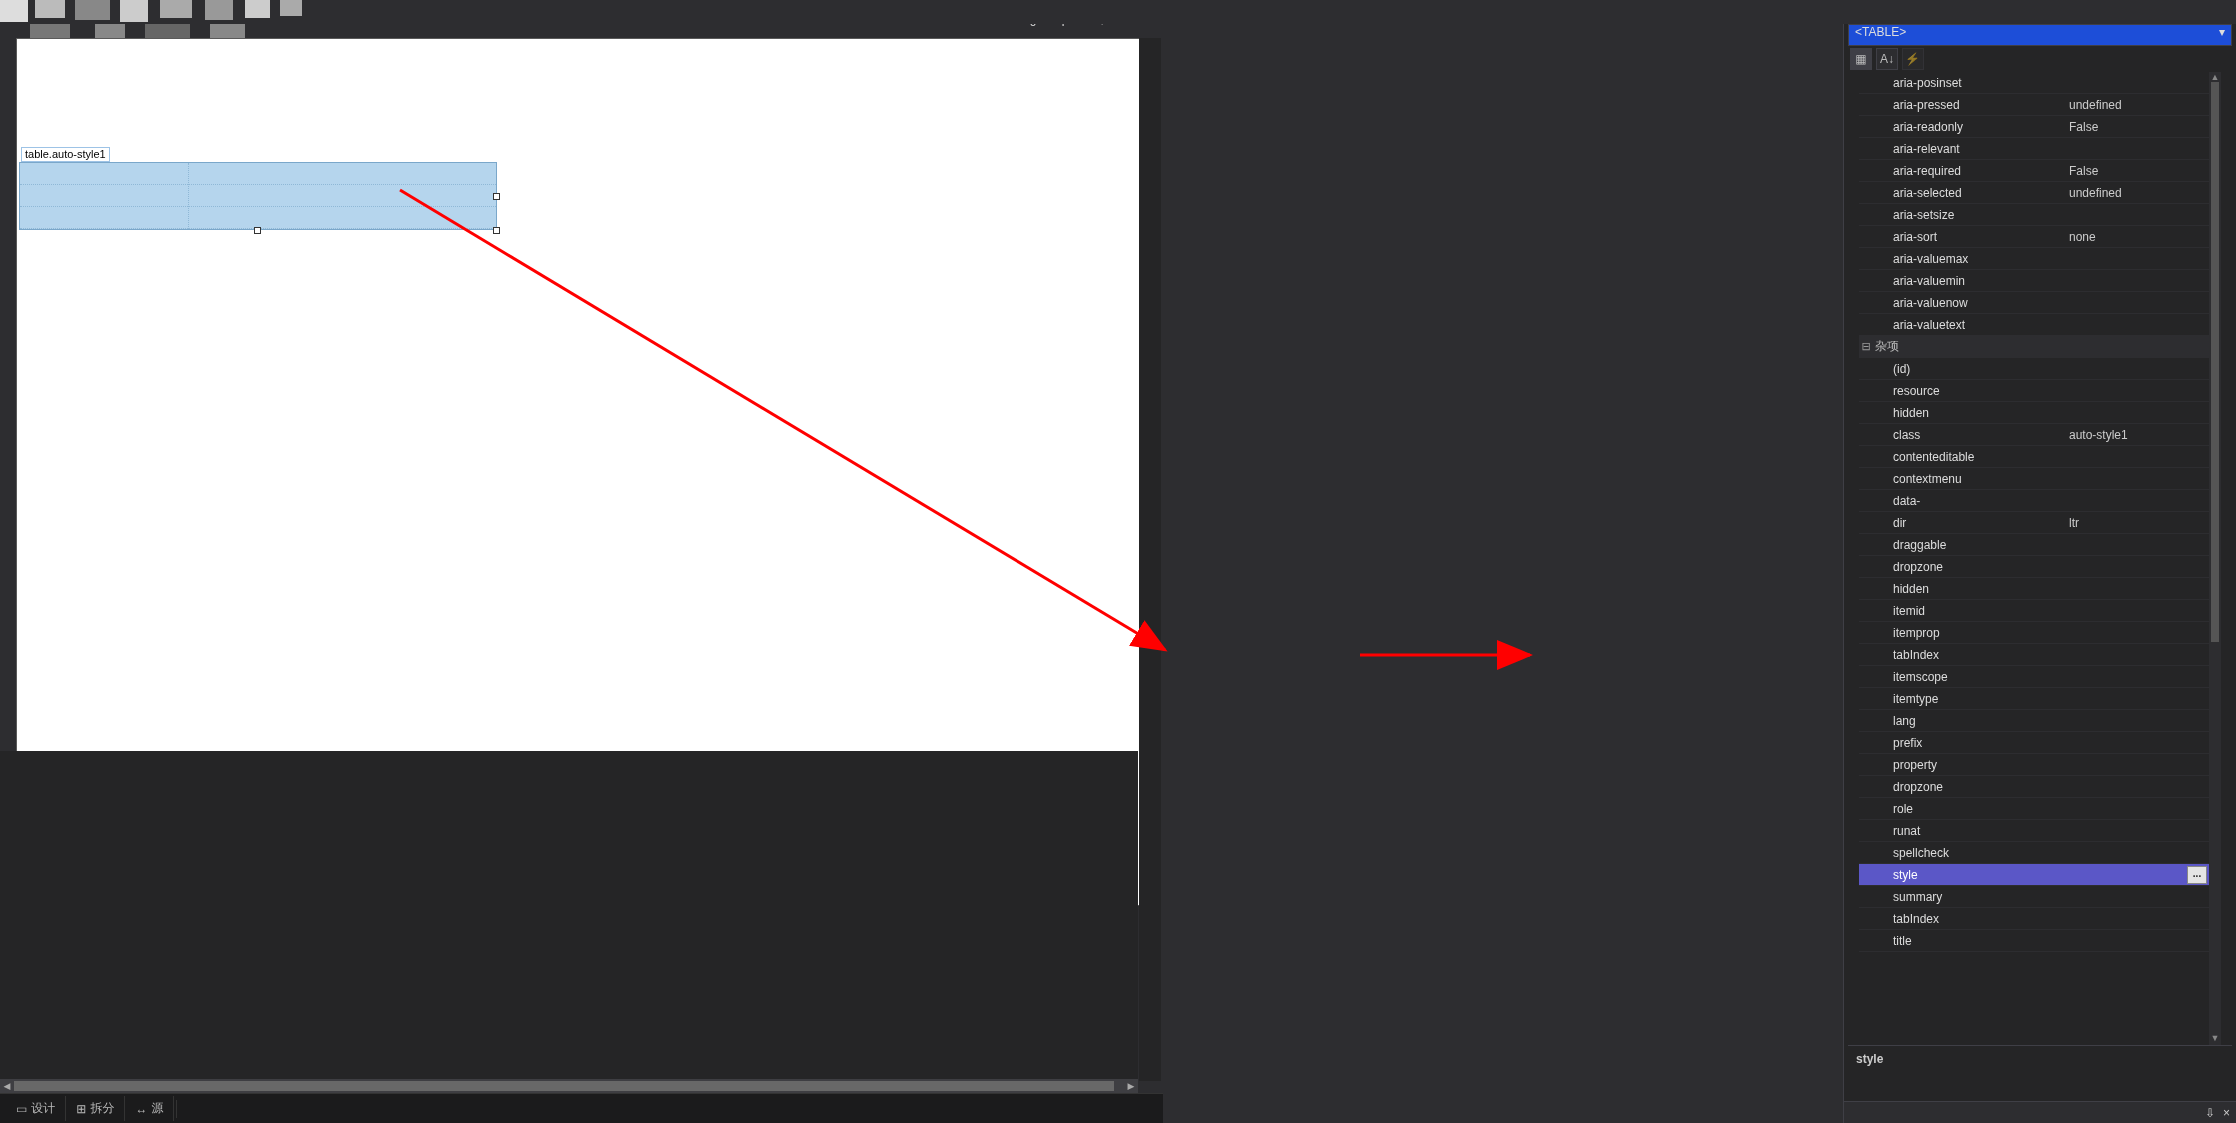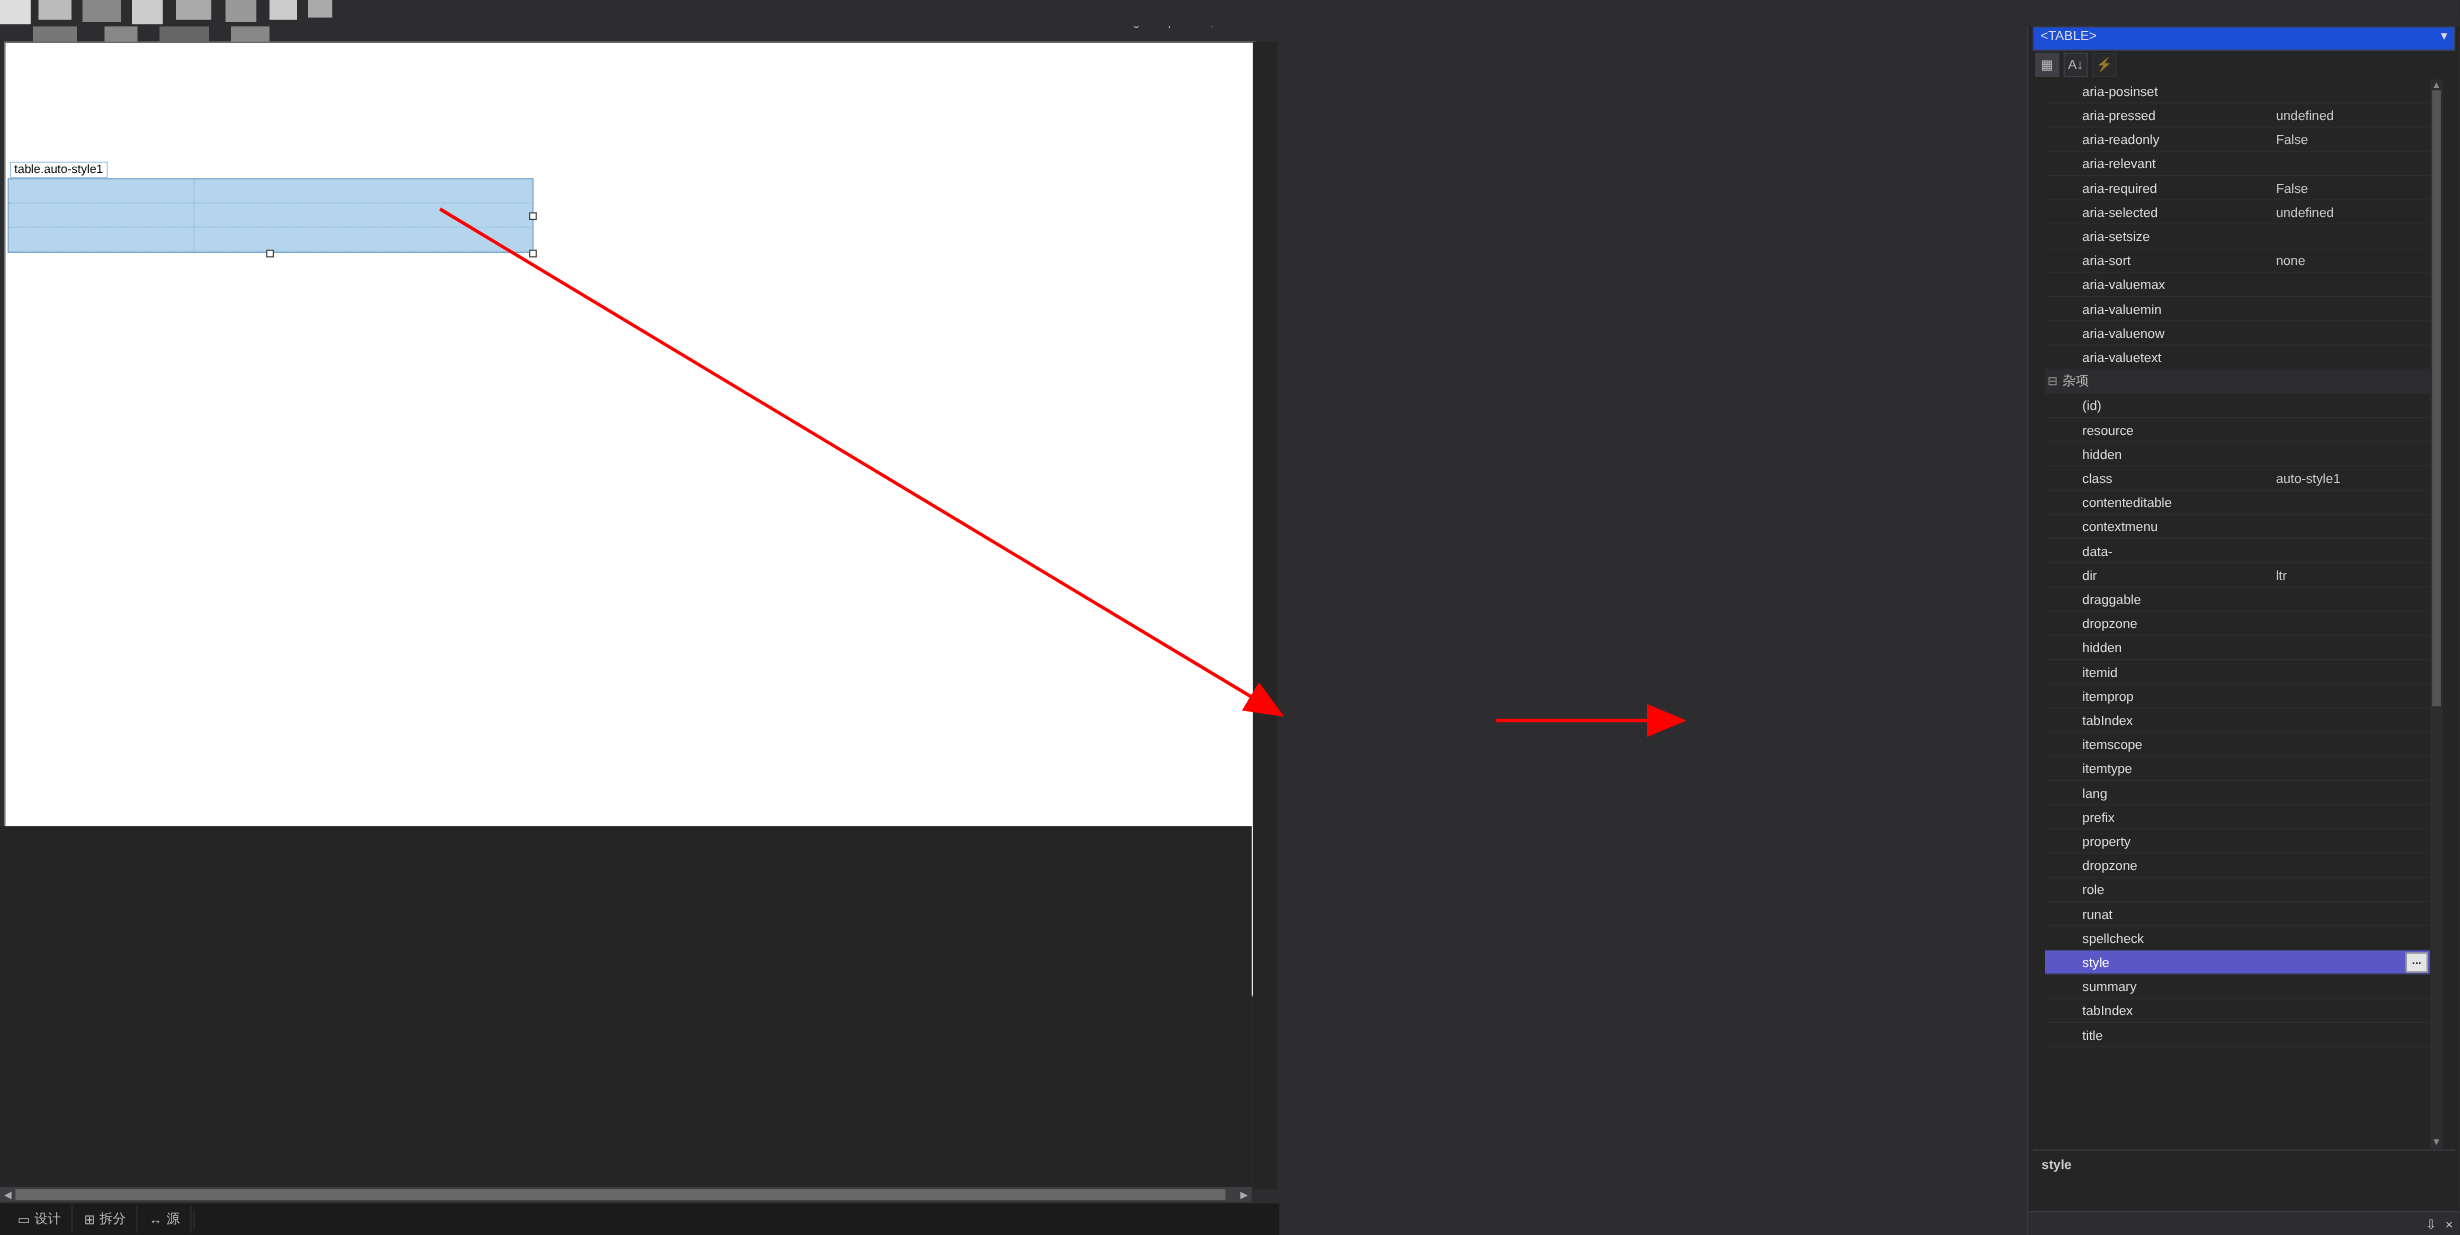--- a/index.html
+++ b/index.html
@@ -37,21 +37,21 @@
   position: absolute;
   top: 0;
   left: 0;
   width: 1163px;
   height: 1123px;
   background: #2d2d30;
 }
 .design-surface {
   position: absolute;
   top: 38px;
-  left: 4px;
+  left: 16px;
   width: 1138px;
   height: 868px;
   background: #fff;
   border: 1px solid #5a5a5a;
 }
 .designer-gutter {
   position: absolute;
   top: 38px;
   left: 1139px;
   width: 22px;

